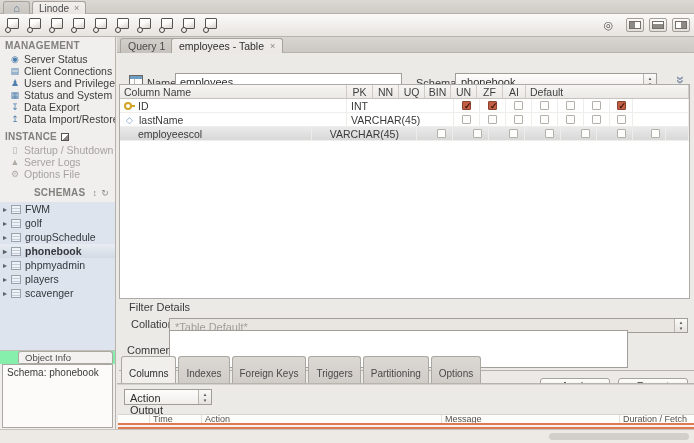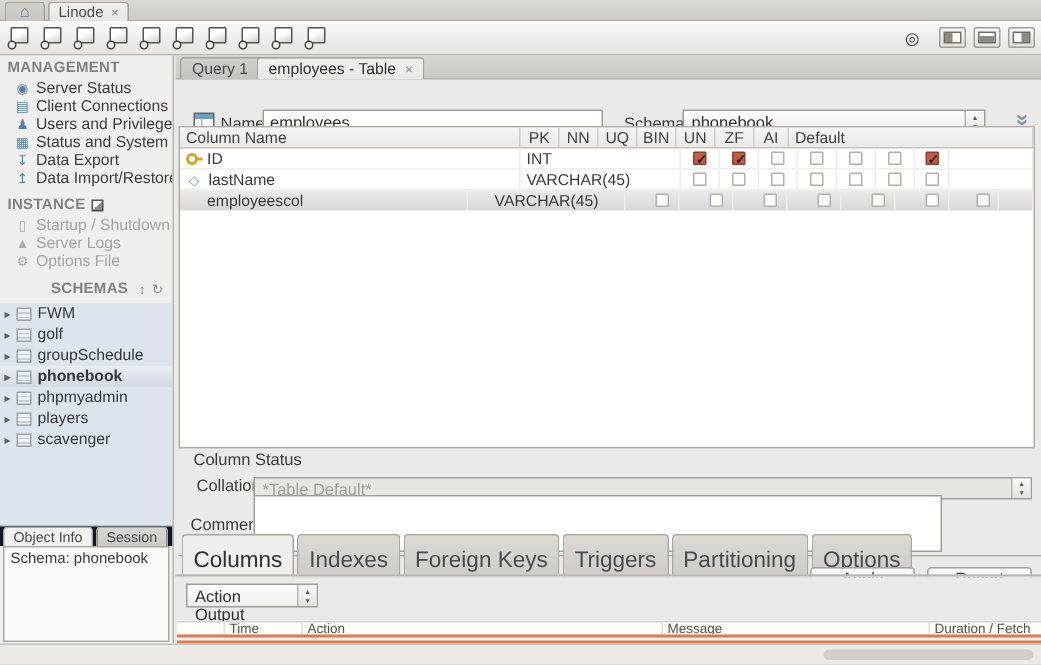--- a/index.html
+++ b/index.html
@@ -61,22 +61,22 @@
   .mag::after { content:""; position:absolute; left:5px; top:5px; width:3px; height:1.5px;
     background:#3f6fa8; transform:rotate(45deg); }
   .schema-list { position:absolute; top:165px; left:0; right:0; bottom:79px; background:#dde4ee; }
   .schema-item { display:flex; align-items:center; height:14px; padding-left:3px; font-size:10.5px;
     color:#34373c; cursor:pointer; white-space:nowrap; }
   .schema-item .arr { color:#5c6169; font-size:8px; width:8px; flex:0 0 8px; }
   .schema-item.selected { background:linear-gradient(#e9edf3,#d3dae4); font-weight:bold; }
   .db-ic { flex:0 0 10px; width:10px; height:9px; margin-right:4px; border:1px solid #9aa2ad;
     background:repeating-linear-gradient(#eef1f5 0 2px,#c6cdd6 2px 3px); }
   
-  .info-tabs { position:absolute; bottom:65px; left:0; right:0; height:14px; display:flex; padding-left:2px;
-    background:#0f172a; border-top:1px solid #c2beb8; }
+  .info-tabs { position:absolute; bottom:65px; left:0; right:0; height:14px; display:flex; padding-left:18px;
+    background:#86efac; border-top:1px solid #c2beb8;flex-direction:column; }
   .itab { height:14px; display:flex; align-items:center; padding:0 6px; font-size:9.5px; color:#4a4a4a;
     border:1px solid #aba7a1; border-bottom:none; border-radius:3px 3px 0 0;
     background:linear-gradient(#d9d5d0,#ccc8c3); margin-right:2px; cursor:pointer; }
   .itab.active { background:#f4f2f0; }
   .info-panel { position:absolute; bottom:1px; left:2px; right:2px; height:64px; background:#fcfbfa;
     border:1px solid #aba7a1; font-size:10px; color:#3a3a3a; padding:2px 4px; }
   
   .main { position:absolute; top:37px; left:117px; right:0; bottom:14px; background:#eceae6; }
   .subtabs { position:absolute; top:0; left:0; right:0; height:16px;
     background:linear-gradient(#d8d4cf,#ccc8c3); border-bottom:1px solid #b7b3ad; }
@@ -124,21 +124,21 @@
   .key-ic::before { content:""; position:absolute; left:0; top:0; width:4px; height:4px;
     border:2px solid #d2a42a; border-radius:50%; }
   .key-ic::after { content:""; position:absolute; left:7px; top:3px; width:4px; height:2px; background:#d2a42a; }
   .dia-ic { color:#7fa3c8; font-size:9px; margin-right:4px; flex:0 0 11px; text-align:center; }
   .indent { width:14px; flex:0 0 14px; }
   
   .details-title { position:absolute; left:12px; bottom:116px; font-size:11px; color:#3a3a3a; }
   
   .btabs { position:absolute; left:2px; right:0; bottom:58px; height:15px; border-bottom:1px solid #b3afa9;
     display:flex; padding-left:2px; }
-  .btab { height:15px; display:flex; align-items:center; padding:16px 7px; margin-right:2px; font-size:15px;
+  .btab { height:15px; display:flex; align-items:center; padding:16px 7px; margin-right:2px; font-size:10px;
     color:#4a4a4a; border:1px solid #aba7a1; border-bottom:none; border-radius:3px 3px 0 0;
     background:linear-gradient(#dcd8d3,#cec9c4); cursor:pointer; }
   .btab.active { background:#f1efec; color:#2e2e2e; }
   .btn { position:absolute; height:17px; width:70px; border:1px solid #a7a29c; border-radius:3px;
     background:linear-gradient(#fdfdfc,#e6e3de); font-size:11px; color:#3a3a3a; text-align:center;
     line-height:15px; cursor:pointer; }
   
   .ao-split { position:absolute; left:0; right:0; bottom:44px; height:2px; background:#d4d0cb;
     border-top:1px solid #b7b3ad; }
   .ao { position:absolute; left:0; right:0; bottom:0; height:44px; background:#eceae6; }
@@ -448,21 +448,21 @@
         <span class="gc fl">
             <span class="cb"></span>
           </span>
         <span class="gc fl ai">
             <span class="cb"></span>
           </span>
         <span class="gc df"></span>
       </div>
     </div>
 
-    <span class="details-title">Column Status</span>
+    <span class="details-title">Filter Details</span>
     <span class="lbl" style="left:14px; bottom:99px; top:auto;">Collation:</span>
     <div class="sel disabled" style="left:52px; bottom:96px; top:auto; width:519px; height:15px;">
       <span>*Table Default*</span>
       <span class="spin">
           <span>▲</span>
           <span>▼</span>
         </span>
     </div>
     <span class="lbl" style="left:10px; bottom:73px; top:auto;">Comment:</span>
     <textarea class="txt-input" style="left: 52px; bottom: 61px; top: auto; width: 459px; height: 38px; resize: none;" value=""></textarea>

